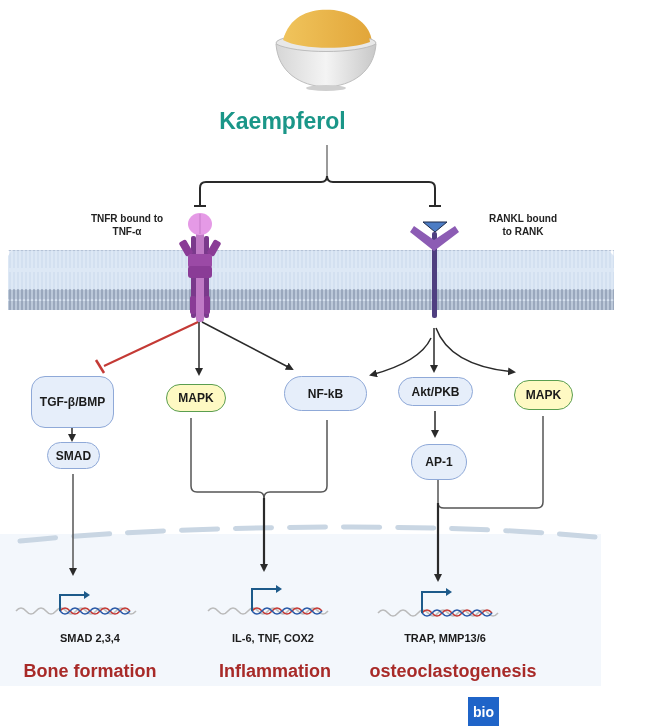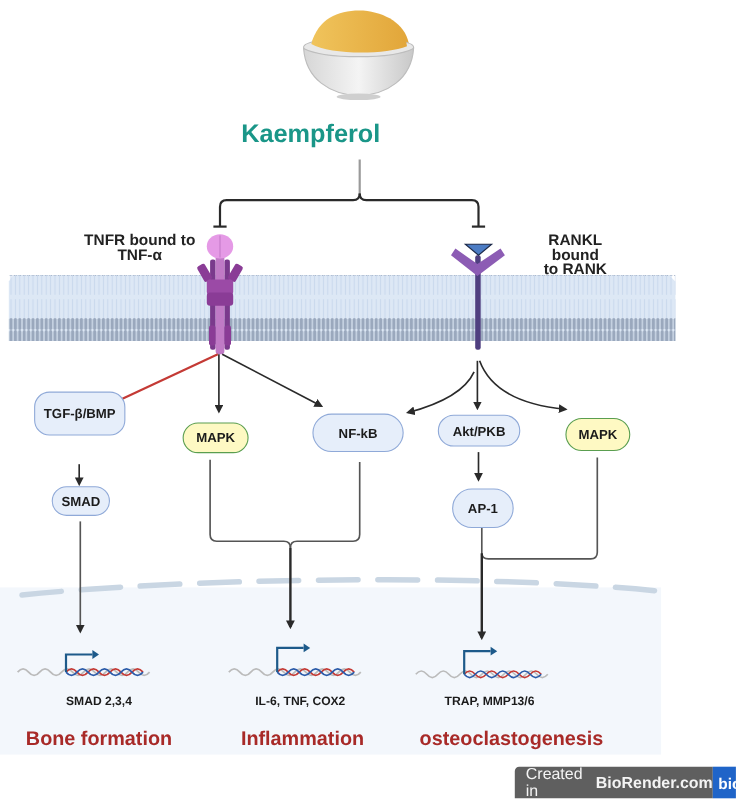--- a/index.html
+++ b/index.html
@@ -1,19 +1,19 @@
 <!DOCTYPE html>
 <html><head>
 <meta charset="utf-8">
 <style>
   html, body { margin: 0; padding: 0; background: #ffffff; }
   body { width: 669px; height: 726px; position: relative; overflow: hidden; font-family: "Liberation Sans", sans-serif; }
   .abs { position: absolute; padding-left: 10px; }
   .title { left: 0; width: 545px; top: 108px; text-align: center; font-weight: bold; font-size: 23px; color: #1a9688; }
-  .rlabel { font-weight: bold; font-size: 14px; color: #222; text-align: center; line-height: 13px; }
+  .rlabel { font-weight: bold; font-size: 10px; color: #222; text-align: center; line-height: 13px; }
   .node { position: absolute; box-sizing: border-box; display: flex; align-items: center; justify-content: center; font-weight: bold; font-size: 12px; color: #1b1b1b; border: 1.5px solid #8fa9d8; background: #e6eefa; border-radius: 14px; }
   .node.pill { border-radius: 20px; }
   .node.green { border-color: #5a9e50; background: #fef9c3; }
   .gene { font-weight: bold; font-size: 11px; color: #1b1b1b; text-align: center; }
   .outcome { font-weight: bold; font-size: 18px; color: #a82a28; text-align: center; }
   .nucleus { left: 0; top: 534px; width: 591px; height: 152px; background: #f3f7fc; }
   .badge { left: 458px; top: 697px; width: 211px; height: 29px; display: flex; }
   .badge-text { background: #5f5f5f; color: #f4f4f4; font-size: 14.5px; display: flex; align-items: center; padding-left: 10px; width: 170px; border-radius: 4px 0 0 0; }
   .badge-text b { margin-left: 4px; }
   .badge-logo { background: #1f64c8; color: #ffffff; font-weight: bold; font-size: 14px; display: flex; align-items: center; justify-content: center; width: 31px; }
@@ -145,35 +145,31 @@
 
 <div class="abs rlabel" style="left:64px; top:212px; width:106px;">
   <div>TNFR bound to</div>
   <div>TNF-α</div>
 </div>
 <div class="abs rlabel" style="left:468px; top:212px; width:90px;">
   <div>RANKL bound</div>
   <div>to RANK</div>
 </div>
 
-<div class="node" style="left:31px; top:356px; width:83px; height:40px;">TGF-β/BMP</div>
+<div class="node" style="left:31px; top:376px; width:83px; height:52px;">TGF-β/BMP</div>
 <div class="node pill" style="left:47px; top:442px; width:53px; height:27px;">SMAD</div>
 <div class="node pill green" style="left:166px; top:384px; width:60px; height:28px;">MAPK</div>
 <div class="node pill" style="left:284px; top:376px; width:83px; height:35px;">NF-kB</div>
 <div class="node pill" style="left:398px; top:377px; width:75px; height:29px;">Akt/PKB</div>
 <div class="node pill" style="left:411px; top:444px; width:56px; height:36px;">AP-1</div>
 <div class="node pill green" style="left:514px; top:380px; width:59px; height:30px;">MAPK</div>
 
 <div class="abs gene" style="left:20px; top:632px; width:120px;">SMAD 2,3,4</div>
 <div class="abs gene" style="left:198px; top:632px; width:130px;">IL-6, TNF, COX2</div>
 <div class="abs gene" style="left:370px; top:632px; width:130px;">TRAP, MMP13/6</div>
 
 <div class="abs outcome" style="left:0px; top:661px; width:160px;">Bone formation</div>
 <div class="abs outcome" style="left:190px; top:661px; width:150px;">Inflammation</div>
-<div class="abs outcome" style="left:358px; top:661px; width:170px;margin-left:12px;">osteoclastogenesis</div>
+<div class="abs outcome" style="left:358px; top:661px; width:170px;">osteoclastogenesis</div>
 
 <div class="abs badge">
-  <div class="badge-text">
-    <span>Created in</span>
-    <b>BioRender.com</b>
-  </div>
   <div class="badge-logo">bio</div>
 </div>
 
 </body></html>

